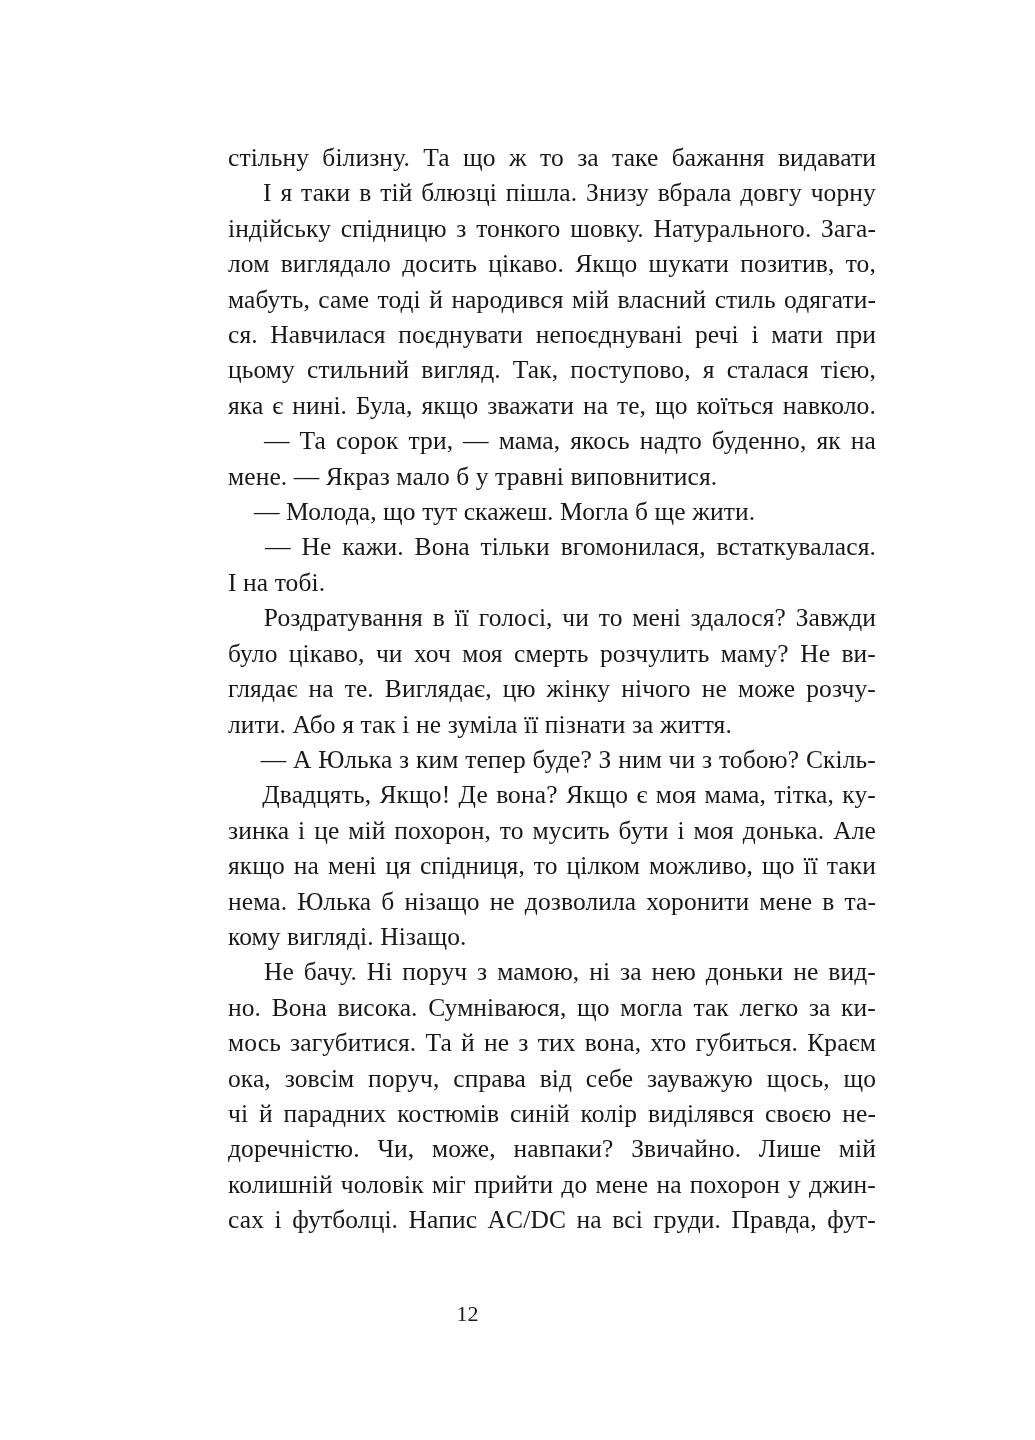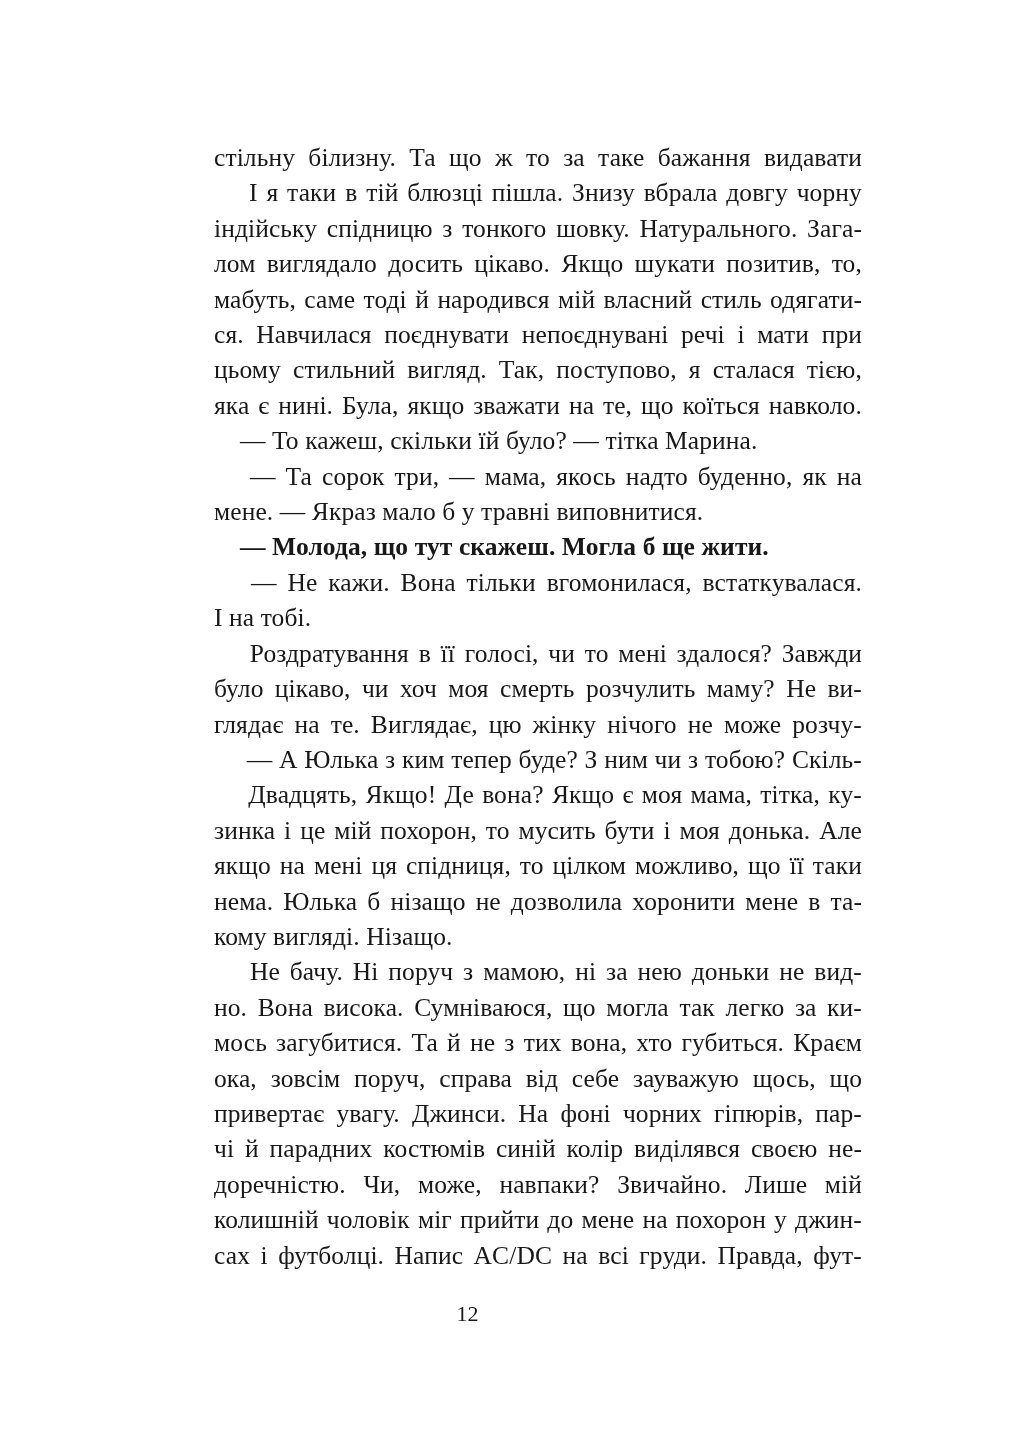--- a/index.html
+++ b/index.html
@@ -11,21 +11,21 @@
     position: relative;
     width: 1035px;
     height: 1440px;
     background: #ffffff;
     overflow: hidden;
     font-family: "Liberation Serif", "DejaVu Serif", serif;
     color: #1a1a1a;
   }
   .text-block {
     position: absolute;
-    left: 214px;
+    left: 228px;
     top: 140px;
     width: 648px;
   }
   .line {
     font-size: 25.5px;
     line-height: 35.4px;
     letter-spacing: 0.1px;
     color: #181818;
     white-space: pre;
     font-weight: 400;
@@ -145,37 +145,36 @@
         <span class="w">нині.</span>
         <span class="w">Була,</span>
         <span class="w">якщо</span>
         <span class="w">зважати</span>
         <span class="w">на</span>
         <span class="w">те,</span>
         <span class="w">що</span>
         <span class="w">коїться</span>
         <span class="w">навколо.</span>
       </div>
-      <div class="line last indent" style="text-indent: 26px;">— То кажеш, скільки їй було? — тітка Марина.</div>
       <div class="line justify indent">
         <span class="w" style="width: 26px; flex: 0 0 26px;"></span>
         <span class="w">—</span>
         <span class="w">Та</span>
         <span class="w">сорок</span>
         <span class="w">три,</span>
         <span class="w">—</span>
         <span class="w">мама,</span>
         <span class="w">якось</span>
         <span class="w">надто</span>
         <span class="w">буденно,</span>
         <span class="w">як</span>
         <span class="w">на</span>
       </div>
       <div class="line last">мене. — Якраз мало б у травні виповнитися.</div>
-      <div class="line last indent" style="text-indent: 26px; font-weight: bold;">— Молода, що тут скажеш. Могла б ще жити.</div>
+      <div class="line last indent" style="text-indent: 26px;">— Молода, що тут скажеш. Могла б ще жити.</div>
       <div class="line justify indent">
         <span class="w" style="width: 26px; flex: 0 0 26px;"></span>
         <span class="w">—</span>
         <span class="w">Не</span>
         <span class="w">кажи.</span>
         <span class="w">Вона</span>
         <span class="w">тільки</span>
         <span class="w">вгомонилася,</span>
         <span class="w">встаткувалася.</span>
       </div>
@@ -209,20 +208,21 @@
         <span class="w">на</span>
         <span class="w">те.</span>
         <span class="w">Виглядає,</span>
         <span class="w">цю</span>
         <span class="w">жінку</span>
         <span class="w">нічого</span>
         <span class="w">не</span>
         <span class="w">може</span>
         <span class="w">розчу-</span>
       </div>
+      <div class="line last">лити. Або я так і не зуміла її пізнати за життя.</div>
       <div class="line justify indent">
         <span class="w" style="width: 26px; flex: 0 0 26px;"></span>
         <span class="w">—</span>
         <span class="w">А</span>
         <span class="w">Юлька</span>
         <span class="w">з</span>
         <span class="w">ким</span>
         <span class="w">тепер</span>
         <span class="w">буде?</span>
         <span class="w">З</span>
@@ -330,30 +330,20 @@
         <span class="w">зовсім</span>
         <span class="w">поруч,</span>
         <span class="w">справа</span>
         <span class="w">від</span>
         <span class="w">себе</span>
         <span class="w">зауважую</span>
         <span class="w">щось,</span>
         <span class="w">що</span>
       </div>
       <div class="line justify">
-        <span class="w">привертає</span>
-        <span class="w">увагу.</span>
-        <span class="w">Джинси.</span>
-        <span class="w">На</span>
-        <span class="w">фоні</span>
-        <span class="w">чорних</span>
-        <span class="w">гіпюрів,</span>
-        <span class="w">пар-</span>
-      </div>
-      <div class="line justify">
         <span class="w">чі</span>
         <span class="w">й</span>
         <span class="w">парадних</span>
         <span class="w">костюмів</span>
         <span class="w">синій</span>
         <span class="w">колір</span>
         <span class="w">виділявся</span>
         <span class="w">своєю</span>
         <span class="w">не-</span>
       </div>

